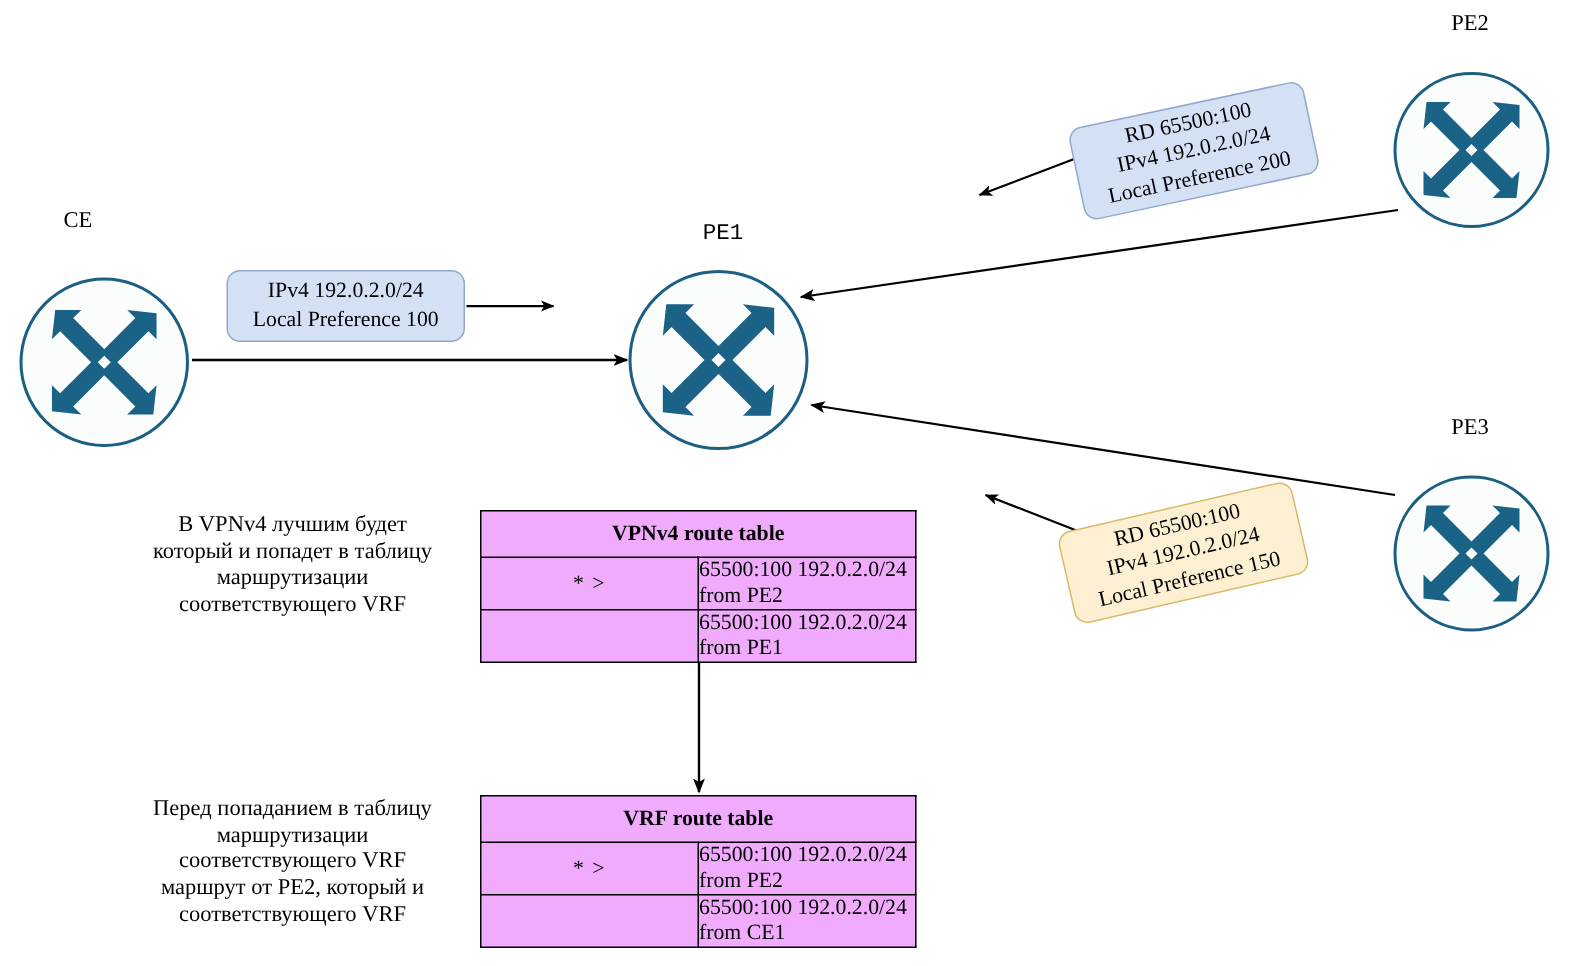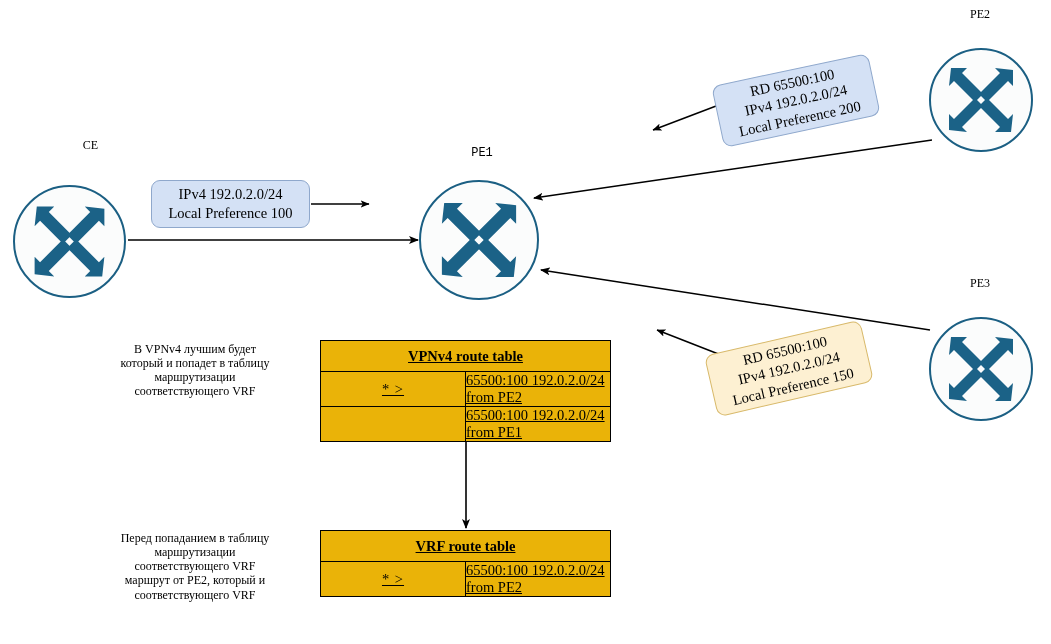--- a/index.html
+++ b/index.html
@@ -32,21 +32,21 @@
     position: absolute;
     border-radius: 50%;
     background: #fbfcfc;
     border: 2px solid #1b5f83;
     box-sizing: border-box;
   }
   .router svg { display: block; }
 
   .node-label {
     position: absolute;
-    font-size: 12px;
+    font-size: 15px;
     line-height: 1.15;
     color: #000;
     white-space: nowrap;
     text-align: center;
   }
 
   
   .callout {
     position: absolute;
     box-sizing: border-box;
@@ -65,24 +65,23 @@
   }
   .callout-beige {
     background: #fdf0d2;
     border: 1px solid #d8b96a;
   }
 
   
   .route-table {
     position: absolute;
     border-collapse: collapse;
-    background: #eab308;
+    background: #f0abfc;
     font-size: 14.5px;
     table-layout: fixed;
-    text-decoration: underline;
   }
   .route-table td, .route-table th {
     border: 1.4px solid #000000;
     padding: 0;
     height: 30px;
     vertical-align: middle;
   }
   .route-table th {
     font-weight: bold;
     text-align: center;
@@ -96,21 +95,21 @@
   .rt-route {
     text-align: left;
     padding-left: 9px;
     margin-left: 20px;
   }
 
   
   .note {
     position: absolute;
     text-align: center;
-    font-size: 12px;
+    font-size: 15px;
     line-height: 1.18;
     color: #000;
   }
 </style>
 </head>
 <body>
 
 <div id="canvas">
 
   <svg id="edges" viewBox="0 0 1051 644" xmlns="http://www.w3.org/2000/svg">
@@ -131,21 +130,21 @@
 
     <line x1="724" y1="103" x2="653" y2="130" stroke="#000000" stroke-width="1.5" marker-end="url(#arrowheadsm)"></line>
 
     <line x1="930" y1="330" x2="541" y2="270" stroke="#000000" stroke-width="1.5" marker-end="url(#arrowhead)"></line>
 
     <line x1="721" y1="355" x2="657" y2="330" stroke="#000000" stroke-width="1.5" marker-end="url(#arrowheadsm)"></line>
 
     <line x1="466" y1="430" x2="466" y2="528" stroke="#000000" stroke-width="1.6" marker-end="url(#arrowhead)"></line>
   </svg>
 
-  <div class="node-label" style="left:42px; top:139px; width:56px;text-align:right;">CE</div>
+  <div class="node-label" style="left:24px; top:139px; width:56px;">CE</div>
   <div class="router" style="left:13px; top:185px; width:113px; height:113px;">
     <svg width="109" height="109" viewBox="0 0 100 100" xmlns="http://www.w3.org/2000/svg">
       <g fill="#1b6287">
         <path d="M20,18 L36,18 L31,23 L52,44 L44,52 L23,31 L18,36 Z"></path>
         <path d="M82,18 L82,34 L77,29 L56,50 L48,42 L69,21 L64,16 Z" transform="translate(0,2)"></path>
         <path d="M18,82 L18,66 L23,71 L44,50 L52,58 L31,79 L36,84 Z" transform="translate(0,-2)"></path>
         <path d="M80,82 L64,82 L69,77 L48,56 L56,48 L77,69 L82,64 Z"></path>
       </g>
     </svg>
   </div>
@@ -248,16 +247,20 @@
     <thead>
       <tr>
         <th colspan="2">VRF route  table</th>
       </tr>
     </thead>
     <tbody>
       <tr>
         <td class="rt-flag">* &gt;</td>
         <td class="rt-route">65500:100 192.0.2.0/24 from  PE2</td>
       </tr>
+      <tr>
+        <td class="rt-flag"></td>
+        <td class="rt-route">65500:100 192.0.2.0/24 from  CE1</td>
+      </tr>
     </tbody>
   </table>
 
 </div>
 
 </body></html>

